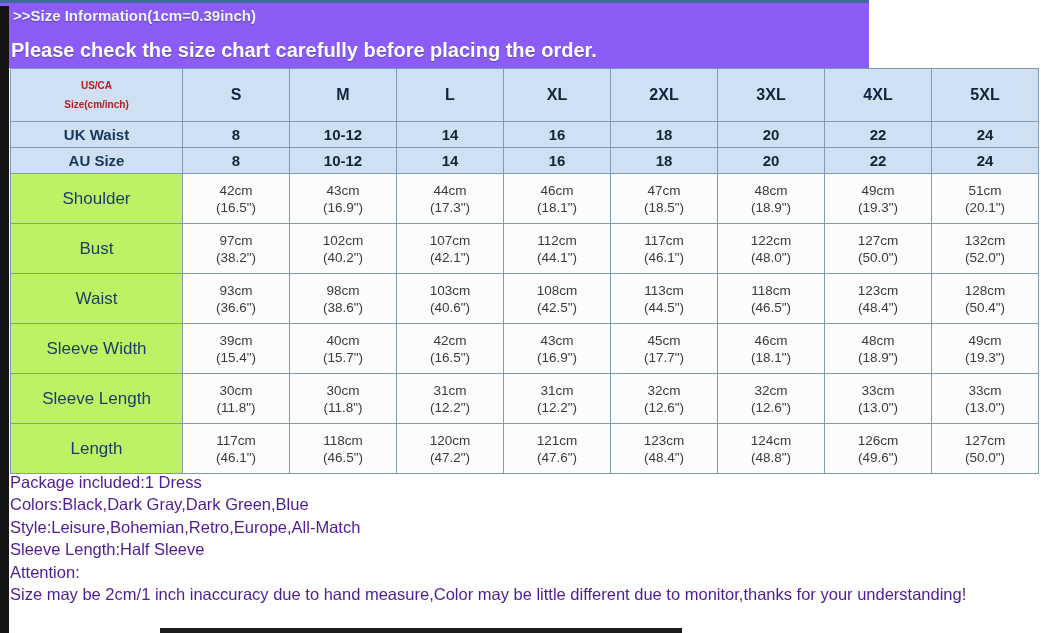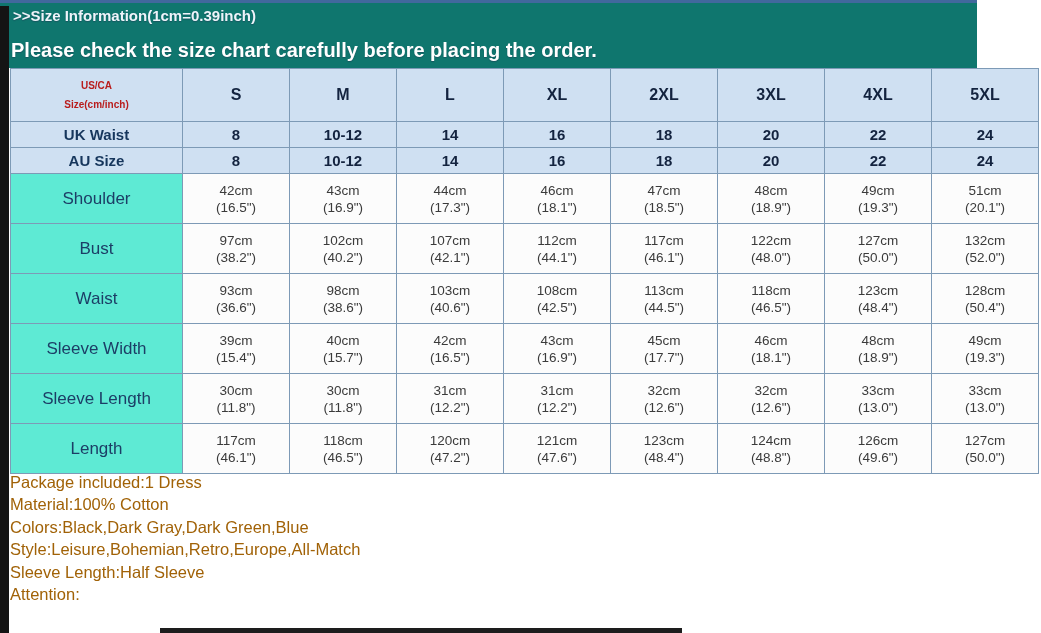--- a/index.html
+++ b/index.html
@@ -1,36 +1,36 @@
 <!DOCTYPE html>
 <html><head>
 <meta charset="utf-8">
 <style>
   html,body{margin:0;padding:0;background:#e8e8e8;}
   .page{position:relative;width:1041px;height:633px;background:#ffffff;
         font-family:"Liberation Sans","DejaVu Sans",sans-serif;overflow:hidden;margin:0 auto;}
-  .banner{position:absolute;left:0;top:0;width:977px;height:68px;background:#0f766e;
+  .banner{position:absolute;left:0;top:0;width:869px;height:68px;background:#8b5cf6;
           border-top:3px solid #41689d;box-sizing:border-box;}
   .banner-l1{position:absolute;left:13px;top:4px;font-size:15px;font-weight:bold;color:#eef4fa;
              text-shadow:0 1px 1px rgba(30,50,80,.45);}
   .banner-l2{position:absolute;left:11px;top:36px;font-size:20px;font-weight:bold;color:#ffffff;
              text-shadow:0 1px 1px rgba(30,50,80,.45);}
   .strip{position:absolute;left:0;top:6px;width:9px;height:627px;background:#141414;}
   .size-table{position:absolute;left:10px;top:68px;width:1026px;border-collapse:collapse;table-layout:fixed;}
   .size-table th,.size-table td{border:1px solid #7d9ab6;text-align:center;vertical-align:middle;
              padding:0;overflow:hidden;}
   .hlabel{background:#cfe0f2;color:#b91c1c;font-weight:bold;font-size:10px;height:52px;line-height:19px;}
   .hsize{background:#cfe0f2;color:#13233f;font-weight:bold;font-size:16px;}
   .slabel{background:#cfe0f2;color:#16365c;font-weight:bold;font-size:15px;height:25px;}
   .bcell{background:#cfe0f2;color:#13233f;font-weight:bold;font-size:15px;}
-  .mlabel{background:#5eead4;color:#1c3e66;font-size:17px;font-weight:400;text-align:left;
+  .mlabel{background:#bef264;color:#1c3e66;font-size:17px;font-weight:400;text-align:left;
           padding-left:14px;height:49px;border-color:#6d94bd;}
   .mcell{background:#fcfcfc;color:#3b3b3b;font-size:13.5px;line-height:17px;}
   .mcell .cm{margin-top:1px;}
-  .details{position:absolute;left:10px;top:471px;color:#a16207;font-size:16.5px;}
+  .details{position:absolute;left:10px;top:471px;color:#4c1d95;font-size:16.5px;}
   .dline{line-height:22.4px;white-space:nowrap;}
   .bottom-bar{position:absolute;left:160px;top:628px;width:522px;height:5px;background:#1d1d1d;}
 </style>
 </head>
 <body>
 
 <div class="page">
 
   <div class="banner">
     <div class="banner-l1">&gt;&gt;Size Information(1cm=0.39inch)</div>
@@ -296,21 +296,21 @@
           <td class="mcell">
             <div class="cm">127cm</div>
             <div class="inch">(50.0")</div>
           </td>
         </tr>
       </tbody>
   </table>
 
   <div class="details">
     <div class="dline">Package included:1 Dress</div>
-    <div class="dline">Material:100% Cotton</div>
     <div class="dline">Colors:Black,Dark Gray,Dark Green,Blue</div>
     <div class="dline">Style:Leisure,Bohemian,Retro,Europe,All-Match</div>
     <div class="dline">Sleeve Length:Half Sleeve</div>
     <div class="dline">Attention:</div>
+    <div class="dline">Size may be 2cm/1 inch inaccuracy due to hand measure,Color may be little different due to monitor,thanks for your understanding!</div>
   </div>
 
   <div class="bottom-bar"></div>
 </div>
 
 </body></html>

